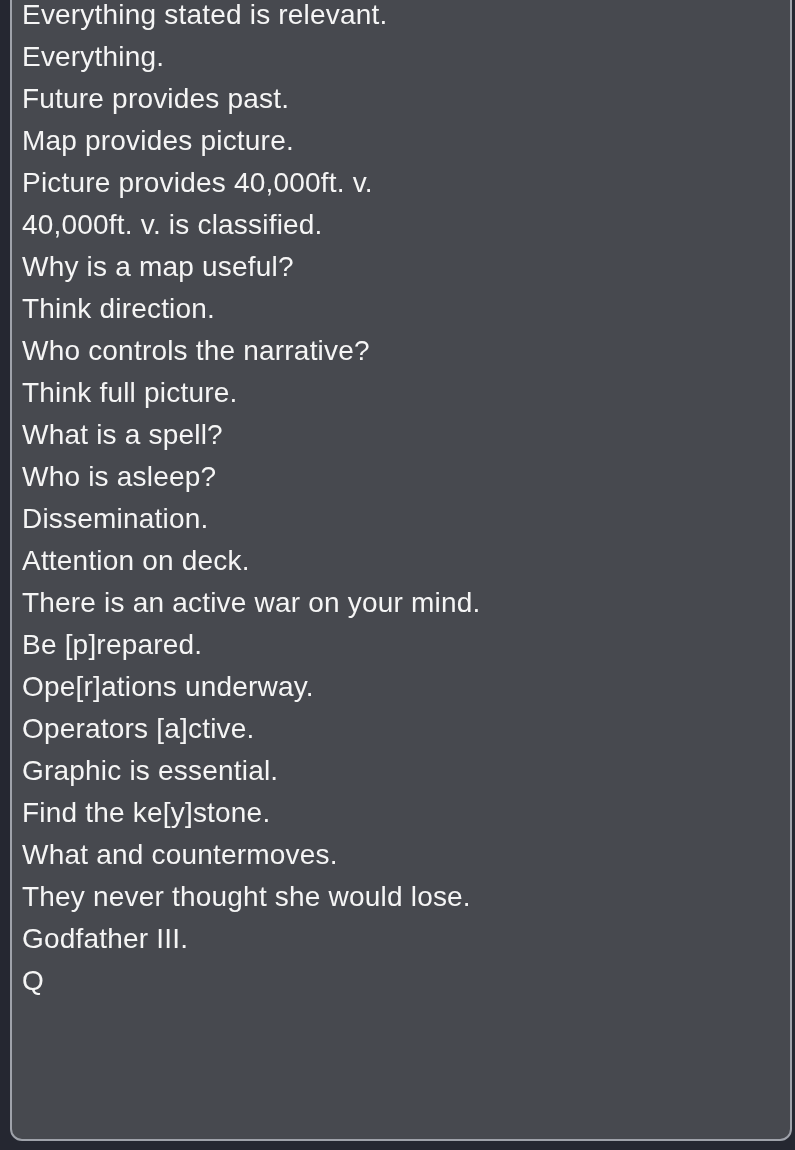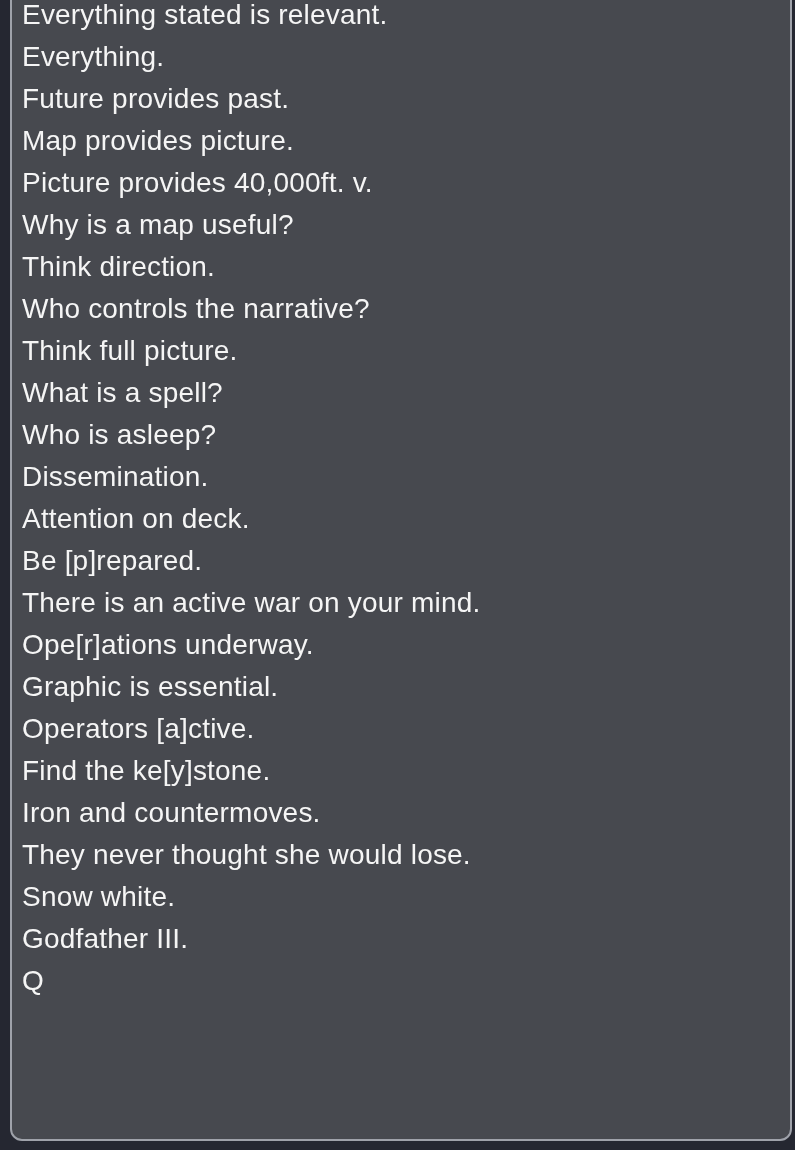--- a/index.html
+++ b/index.html
@@ -39,33 +39,33 @@
 <body>
 
 <div class="post-panel">
   <div class="post-body">
 
   <div class="post-line">Everything stated is relevant.</div>
       <div class="post-line">Everything.</div>
       <div class="post-line">Future provides past.</div>
       <div class="post-line">Map provides picture.</div>
       <div class="post-line">Picture provides 40,000ft. v.</div>
+      <div class="post-line">40,000ft. v. is classified.</div>
       <div class="post-line">Why is a map useful?</div>
       <div class="post-line">Think direction.</div>
       <div class="post-line">Who controls the narrative?</div>
       <div class="post-line">Think full picture.</div>
       <div class="post-line">What is a spell?</div>
       <div class="post-line">Who is asleep?</div>
       <div class="post-line">Dissemination.</div>
       <div class="post-line">Attention on deck.</div>
+      <div class="post-line">There is an active war on your mind.</div>
       <div class="post-line">Be [p]repared.</div>
-      <div class="post-line">There is an active war on your mind.</div>
       <div class="post-line">Ope[r]ations underway.</div>
+      <div class="post-line">Operators [a]ctive.</div>
       <div class="post-line">Graphic is essential.</div>
-      <div class="post-line">Operators [a]ctive.</div>
       <div class="post-line">Find the ke[y]stone.</div>
-      <div class="post-line">Iron and countermoves.</div>
+      <div class="post-line">What and countermoves.</div>
       <div class="post-line">They never thought she would lose.</div>
-      <div class="post-line">Snow white.</div>
       <div class="post-line">Godfather III.</div>
       <div class="post-line">Q</div>
     </div>
 </div>
 
 </body></html>

